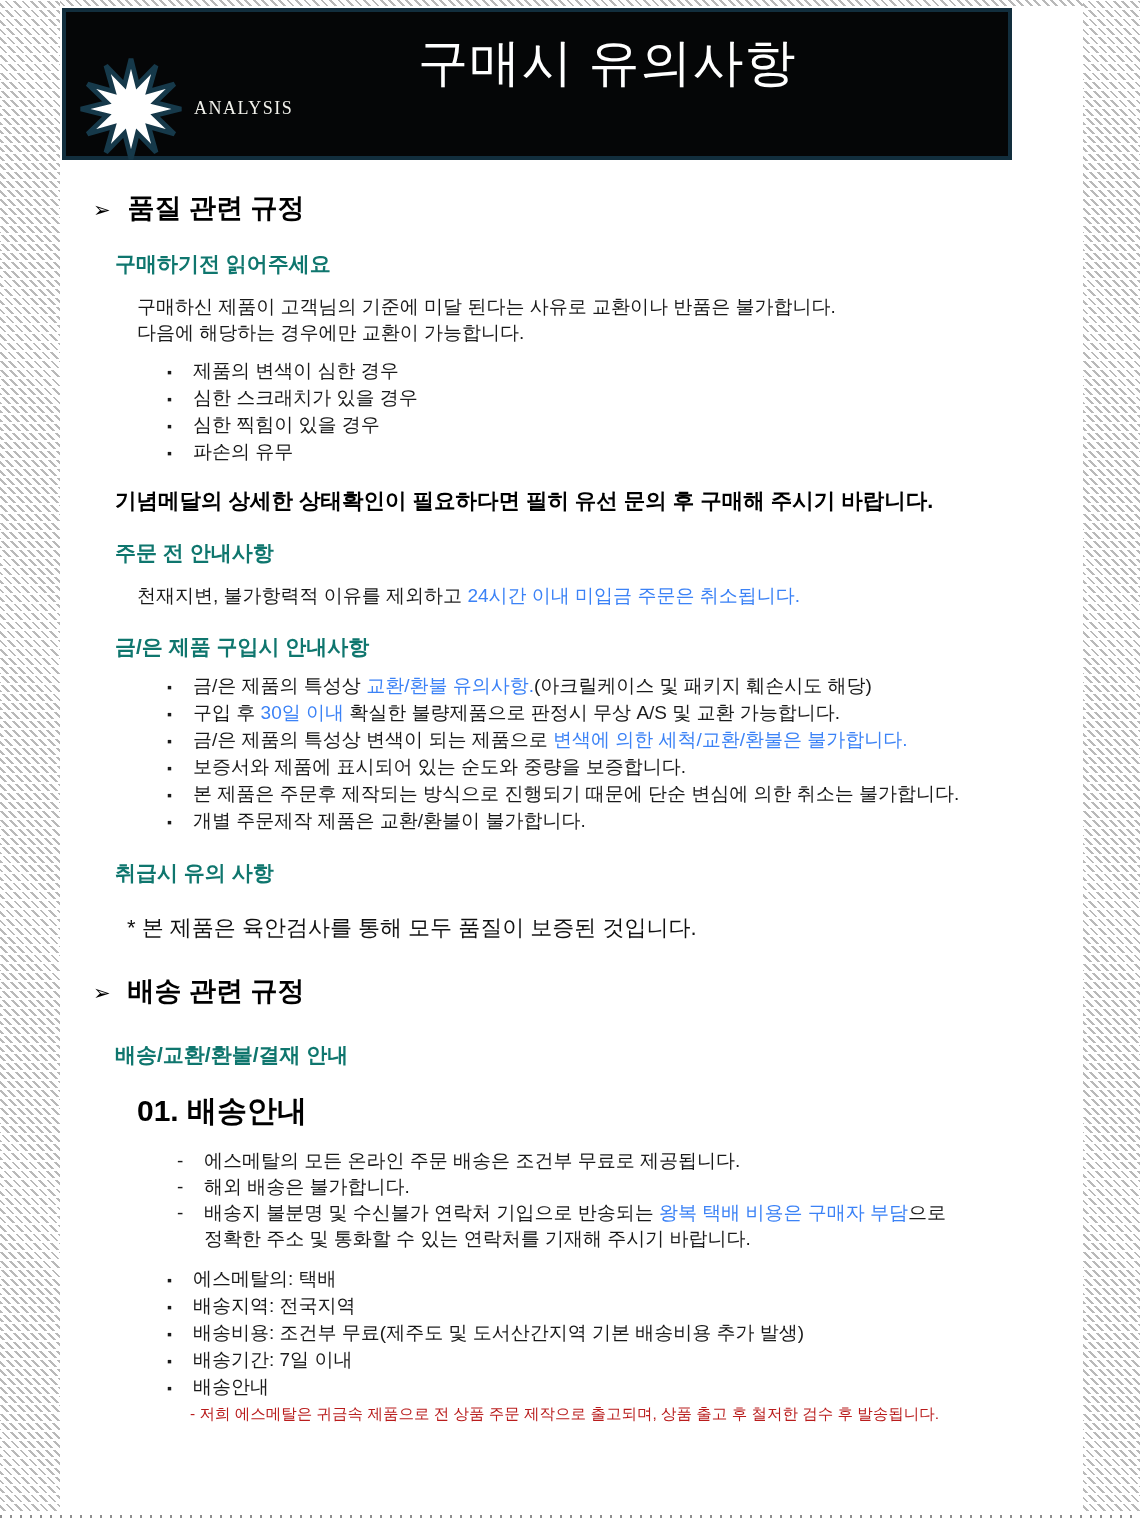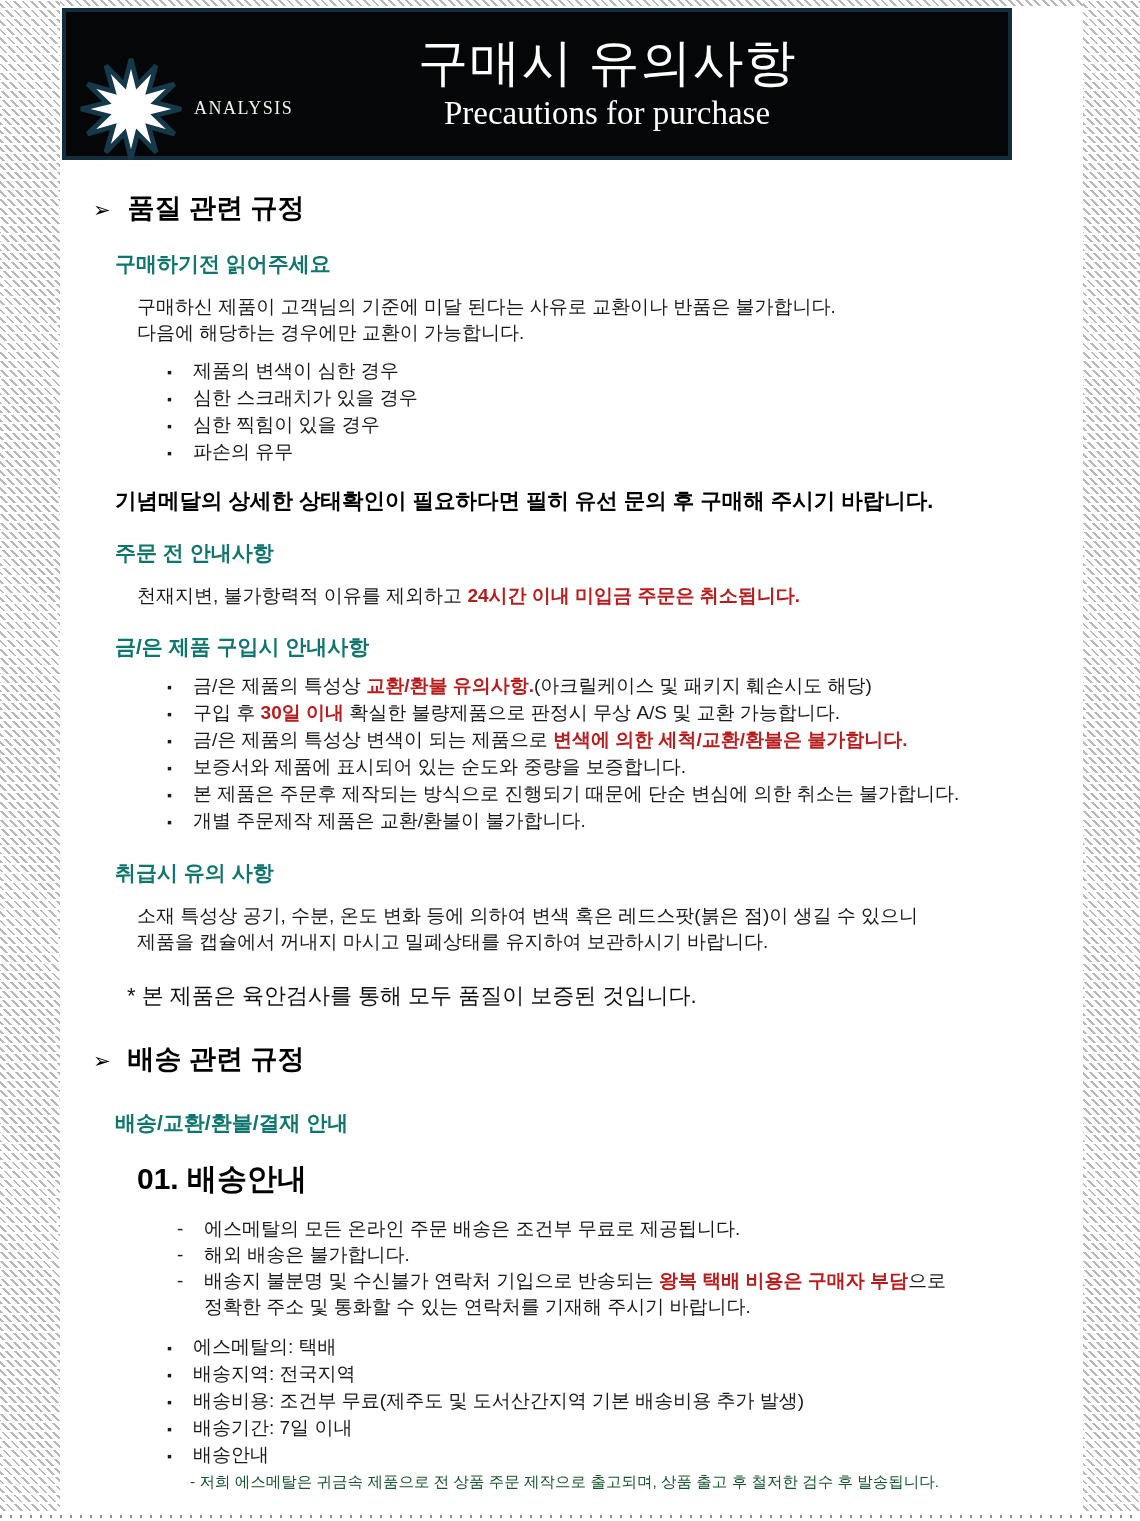--- a/index.html
+++ b/index.html
@@ -35,42 +35,41 @@
   .body-t{font-size:19px;line-height:26px;margin:16px 0 0 77px;color:#1a1a1a;}
   .li{display:flex;font-size:19px;line-height:26px;color:#1a1a1a;}
   .sq .blt{font-size:14px;width:26px;flex:none;padding-top:1px;}
   .sq{margin-left:107px;}
   .dash{margin-left:117px;}
   .dash .blt{width:27px;flex:none;}
   .list-gap{margin-top:12px;}
   .notice{font-size:21.5px;font-weight:bold;margin:20px 0 0 55px;white-space:nowrap;color:#000;}
   .num-h{font-size:30px;font-weight:bold;margin:36px 0 0 77px;color:#000;}
   .foot{font-size:22px;margin:26px 0 0 67px;color:#111;}
-  .red{color:#b91c1c;font-weight:bold;}
-  .small-note{font-size:15.5px;margin:2px 0 0 130px;color:#14532d;line-height:21px;}
+  .red{color:#3b82f6;}
+  .small-note{font-size:15.5px;margin:2px 0 0 130px;color:#b91c1c;line-height:21px;}
 </style>
 </head>
 <body>
 
 <div class="page">
   <div class="strip-top hatch"></div>
   <div class="strip-left hatch"></div>
   <div class="strip-right hatch"></div>
   <div class="dotline"></div>
 
   <div class="content">
 
     <div class="banner">
       <svg class="logo" viewBox="0 0 110 110">
         <polygon fill="#ffffff" stroke="#16394a" stroke-width="5" points="107,55 80.1,61.7 100,81 73.4,73.4 81,100 61.7,80.1 55,107 48.3,80.1 29,100 36.6,73.4 10,81 29.9,61.7 3,55 29.9,48.3 10,29 36.6,36.6 29,10 48.3,29.9 55,3 61.7,29.9 81,10 73.4,36.6 100,29 80.1,48.3"></polygon>
       </svg>
       <div class="brand">ANALYSIS</div>
       <div class="titles">
         <div class="title-kr">구매시 유의사항</div>
-        <div class="title-en">Precautions for purchase</div>
       </div>
     </div>
 
     <div class="sec-h">
       <span class="arrow">➢</span>
       <span>품질 관련 규정</span>
     </div>
 
     <div class="sub-h">구매하기전 읽어주세요</div>
     <div class="body-t">
@@ -124,24 +123,20 @@
     <div class="li sq">
       <span class="blt">▪</span>
       <span>본 제품은 주문후 제작되는 방식으로 진행되기 때문에 단순 변심에 의한 취소는 불가합니다.</span>
     </div>
     <div class="li sq">
       <span class="blt">▪</span>
       <span>개별 주문제작 제품은 교환/환불이 불가합니다.</span>
     </div>
 
     <div class="sub-h">취급시 유의 사항</div>
-    <div class="body-t">
-      <div>소재 특성상 공기, 수분, 온도 변화 등에 의하여 변색 혹은 레드스팟(붉은 점)이 생길 수 있으니</div>
-      <div>제품을 캡슐에서 꺼내지 마시고 밀폐상태를 유지하여 보관하시기 바랍니다.</div>
-    </div>
     <div class="foot">* 본 제품은 육안검사를 통해 모두 품질이 보증된 것입니다.</div>
 
     <div class="sec-h">
       <span class="arrow">➢</span>
       <span>배송 관련 규정</span>
     </div>
     <div class="sub-h" style="margin-top:32px;">배송/교환/환불/결재 안내</div>
 
     <div class="num-h" style="margin-top:22px;">01. 배송안내</div>
     <div class="list-gap" style="margin-top:16px;"></div>

